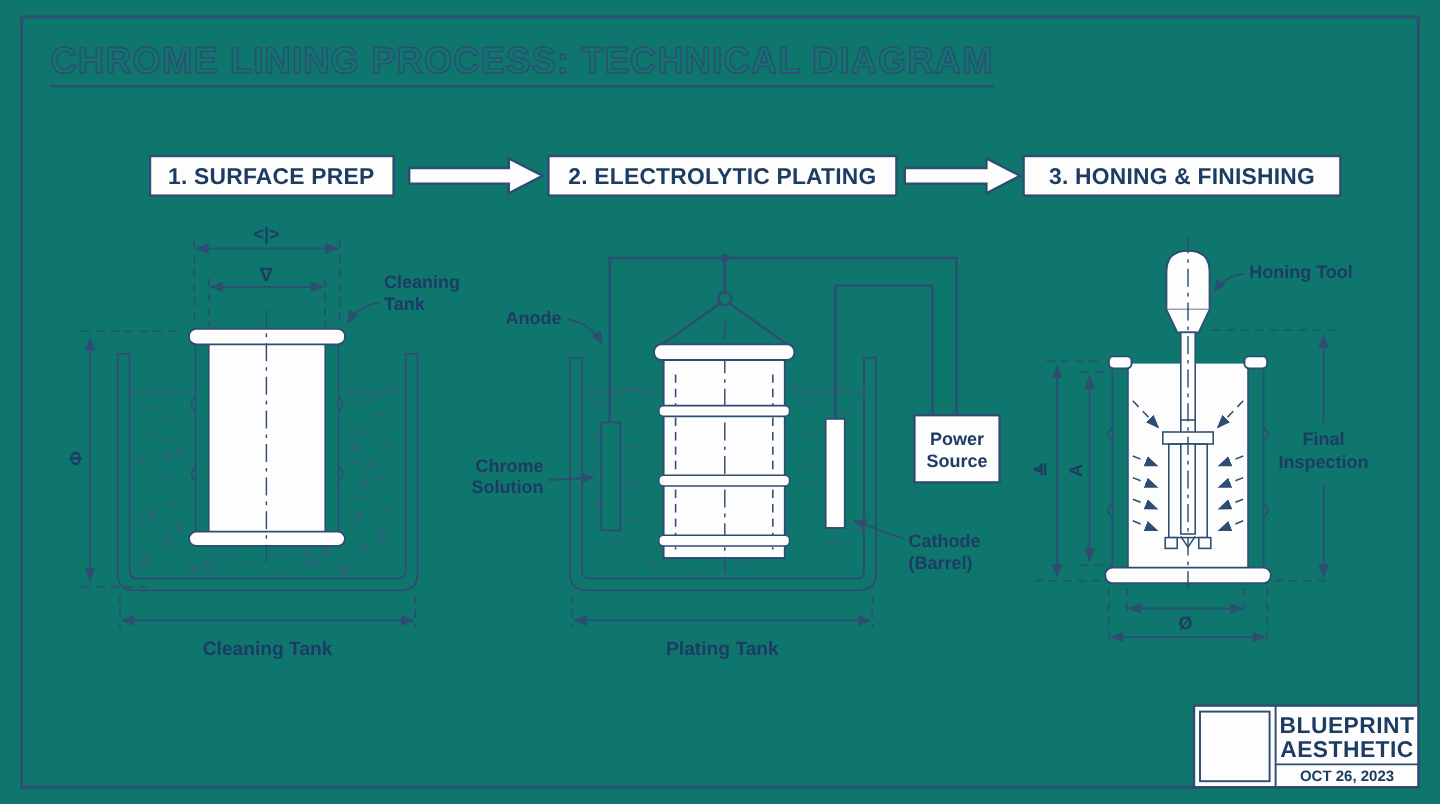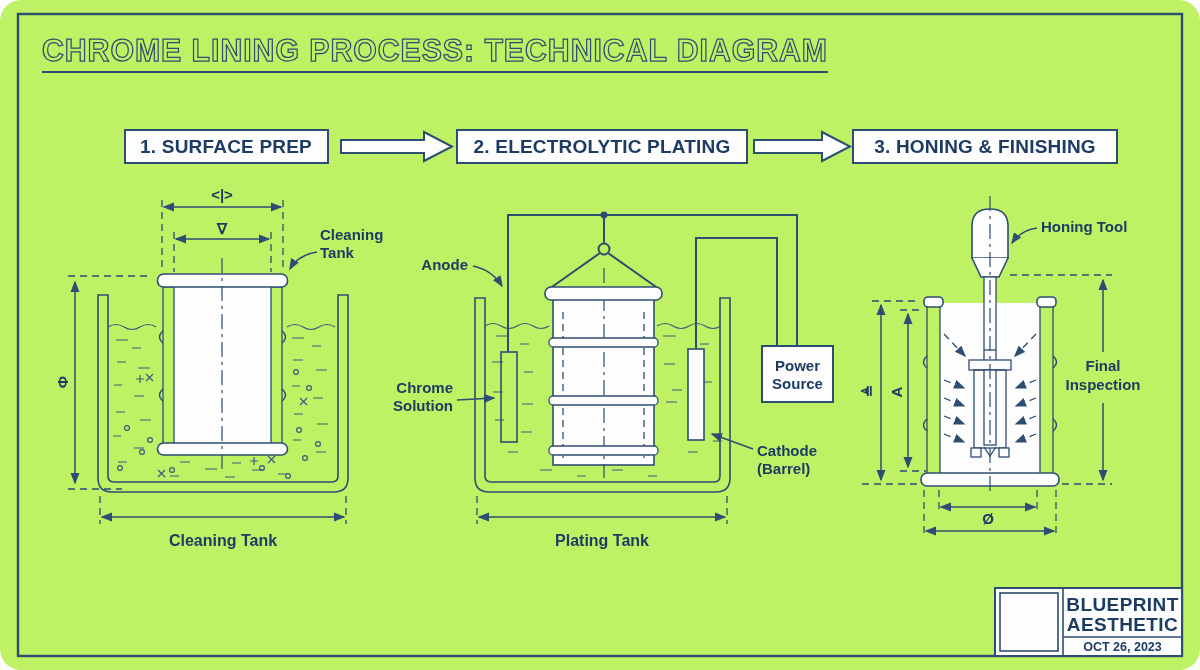--- a/index.html
+++ b/index.html
@@ -1,16 +1,16 @@
 <!DOCTYPE html>
 <html><head>
 <meta charset="utf-8">
 <style>
   html,body{margin:0;padding:0;background:#fdfdfd;}
-  .wrap{width:1200px;height:670px;position:relative;background:#bef264;border-radius:21px;}
+  .wrap{width:1200px;height:670px;position:relative;background:#0f766e;}
   svg{display:block;}
   text{font-family:"Liberation Sans",sans-serif;fill:#1d3c64;}
   .title-outline{font-size:31px;font-weight:bold;letter-spacing:1px;fill:none;stroke:#2e4d72;stroke-width:1.25px;}
   .cap{font-size:19px;font-weight:bold;letter-spacing:.2px;}
   .lab{font-size:15px;font-weight:bold;}
   .big{font-size:16px;font-weight:bold;}
   .sym{font-size:15px;font-weight:bold;}
   .brand{font-size:19px;font-weight:bold;letter-spacing:.4px;}
   .date{font-size:12.5px;font-weight:bold;}
   .ln{stroke:#2e4d72;fill:none;}

